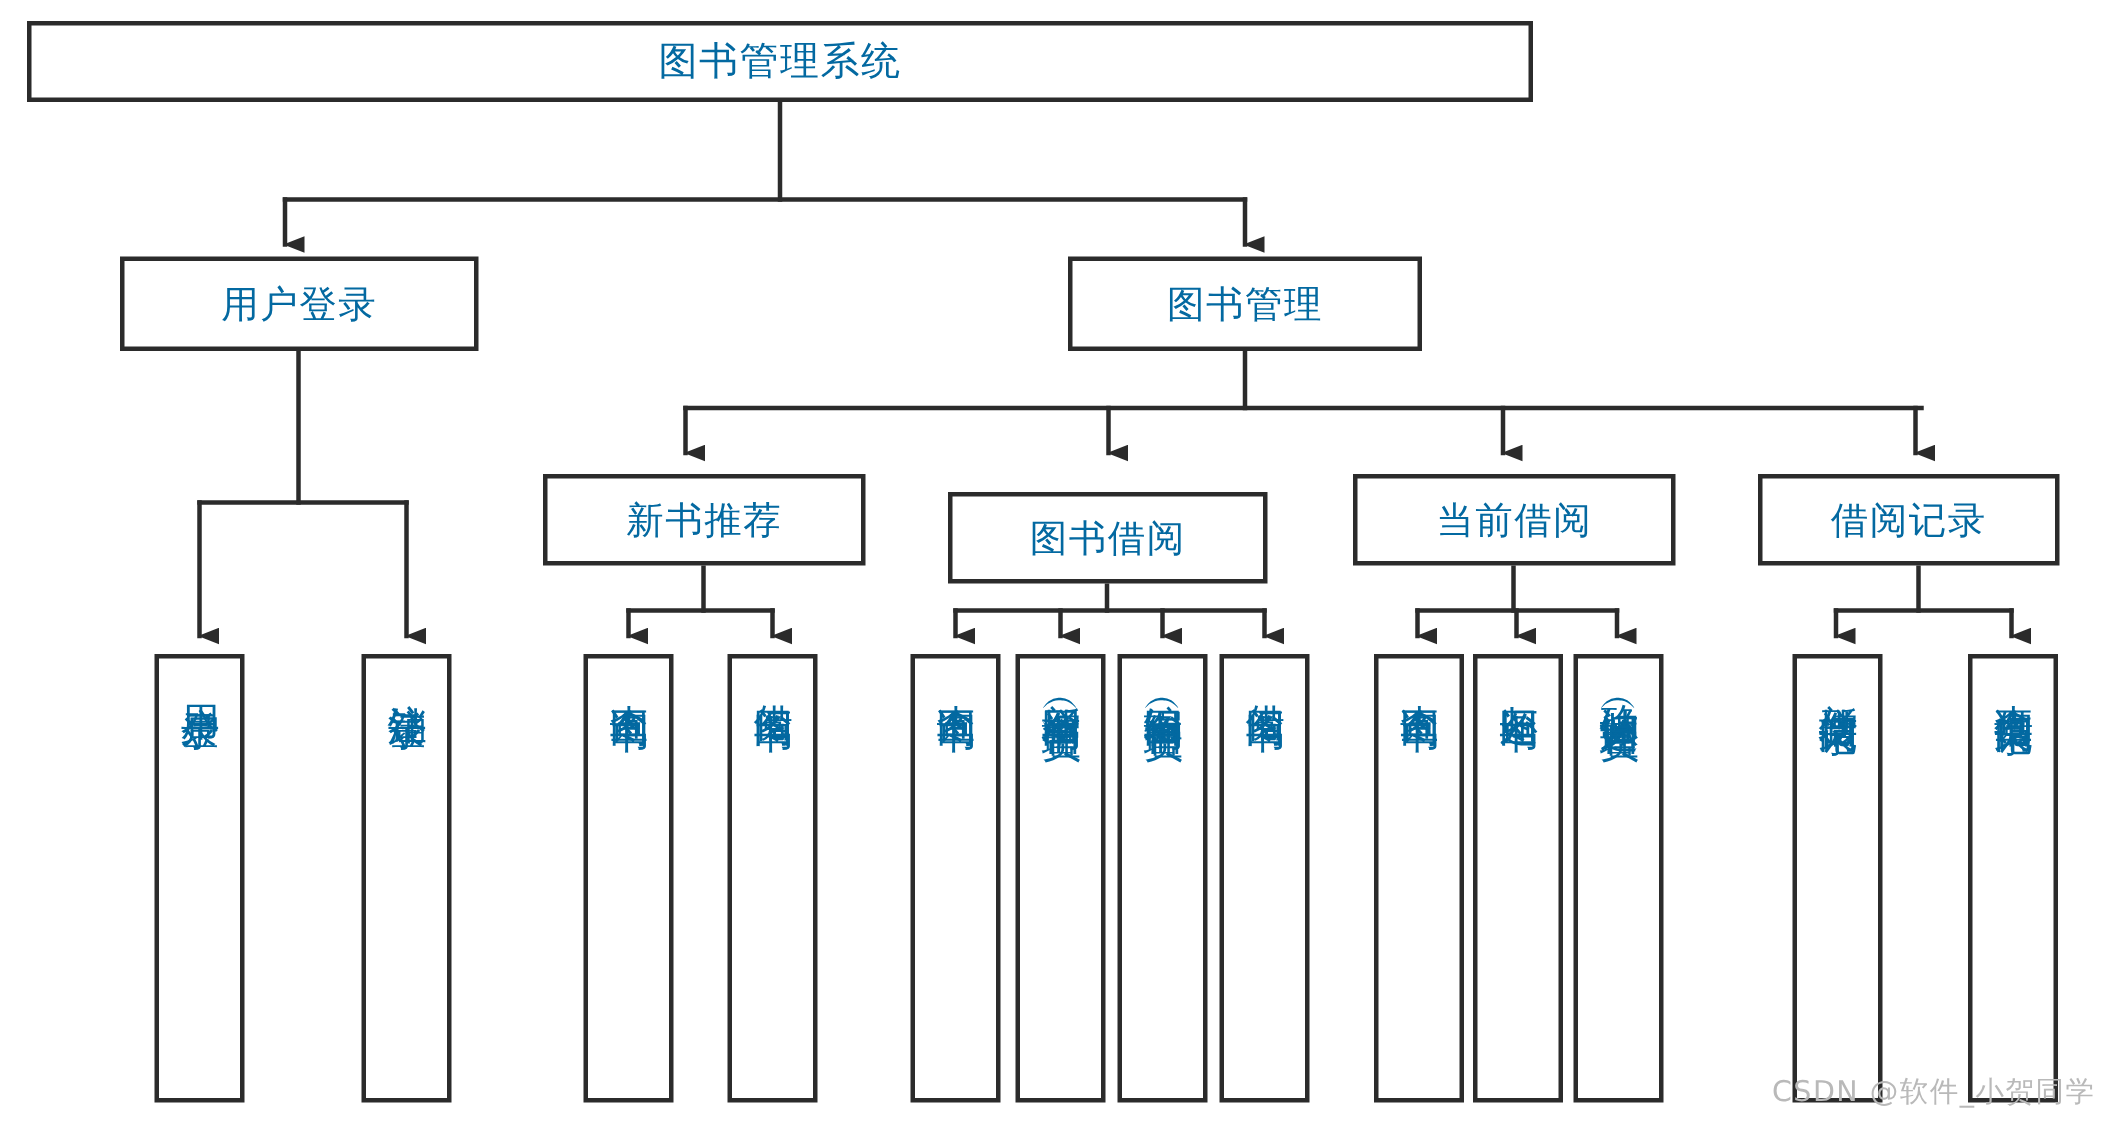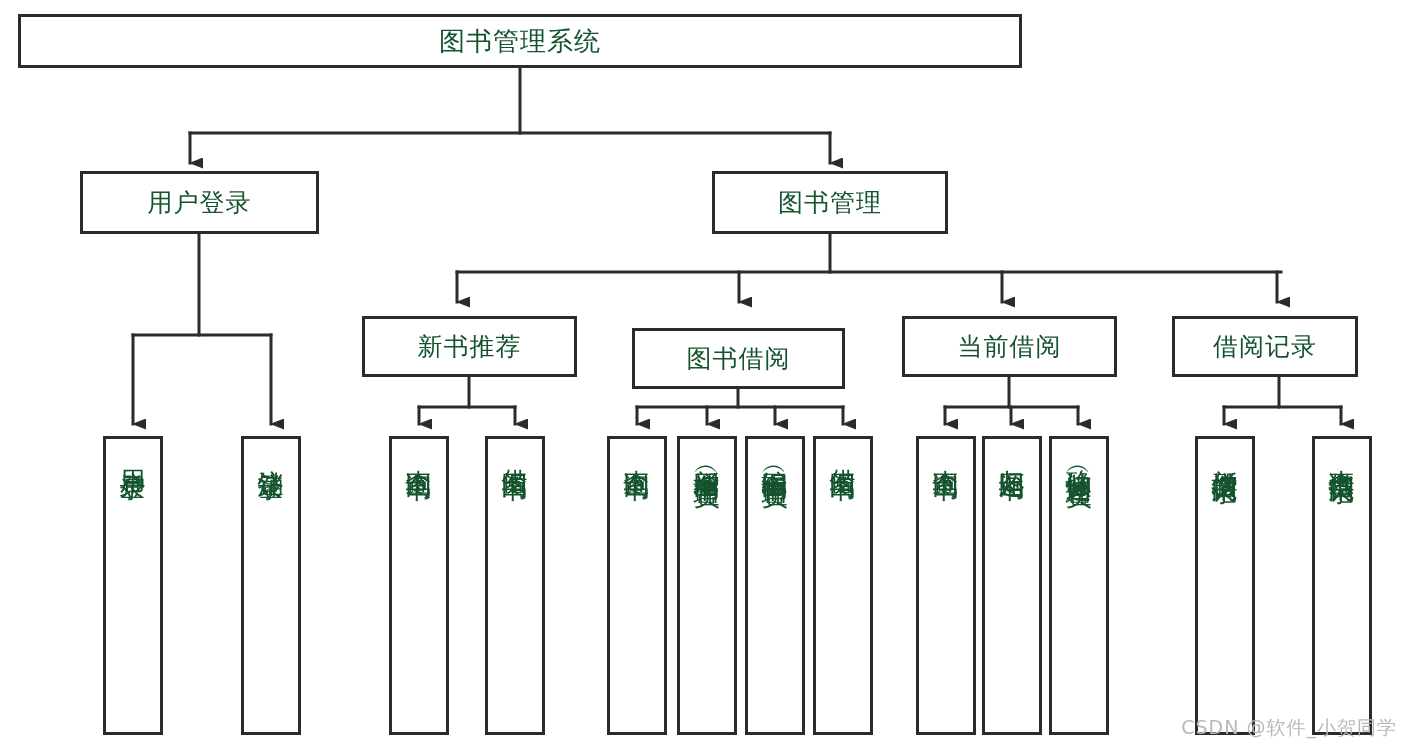--- a/index.html
+++ b/index.html
@@ -3,21 +3,21 @@
 <meta charset="utf-8">
 <style>
   html,body{margin:0;padding:0;background:#ffffff;}
   body{width:1405px;height:747px;overflow:hidden;
        font-family:"DejaVu Sans","Liberation Sans",sans-serif;}
   #stage{position:relative;width:1405px;height:747px;background:#fff;}
   svg.wires{position:absolute;left:0;top:0;width:1405px;height:747px;
             pointer-events:none;}
   .node{position:absolute;box-sizing:border-box;background:#ffffff;
         border:3px solid #2b2b2b;display:flex;align-items:center;
-        justify-content:center;color:#14532d;}
+        justify-content:center;color:#0369a1;}
   .node.h{ }
   .node.h .label{font-size:25px;line-height:1.1;white-space:nowrap;
                  letter-spacing:1px;}
   .node.v{padding:10px 2px;align-items:flex-start;}
   .node.v .label{font-size:26px;line-height:1.16;letter-spacing:2px;
                  writing-mode:vertical-rl;text-orientation:upright;
                  white-space:nowrap;display:block;margin:0 auto;}
   .node.root .label{font-size:26px;}
   .watermark{position:absolute;right:8px;bottom:6px;font-size:19px;
              color:#b9b9b9;letter-spacing:1px;white-space:nowrap;margin-top:32px;}
@@ -91,21 +91,21 @@
 
   <div class="node h" style="left:712px;top:171px;width:236px;height:63px;">
     <span class="label">图书管理</span>
   </div>
   <div class="node h" style="left:632px;top:316px;width:213px;height:61px;margin-top:12px;">
     <span class="label">图书借阅</span>
   </div>
   <div class="node h" style="left:902px;top:316px;width:215px;height:61px;">
     <span class="label">当前借阅</span>
   </div>
-  <div class="node h" style="left:1172px;top:316px;width:186px;height:61px;">
+  <div class="node h" style="left:1172px;top:316px;width:201px;height:61px;">
     <span class="label">借阅记录</span>
   </div>
 
   <div class="node v" style="left:103px;top:436px;width:60px;height:299px;">
     <span class="label">用户登录</span>
   </div>
   <div class="node v" style="left:241px;top:436px;width:60px;height:299px;">
     <span class="label">注销登录</span>
   </div>
 

